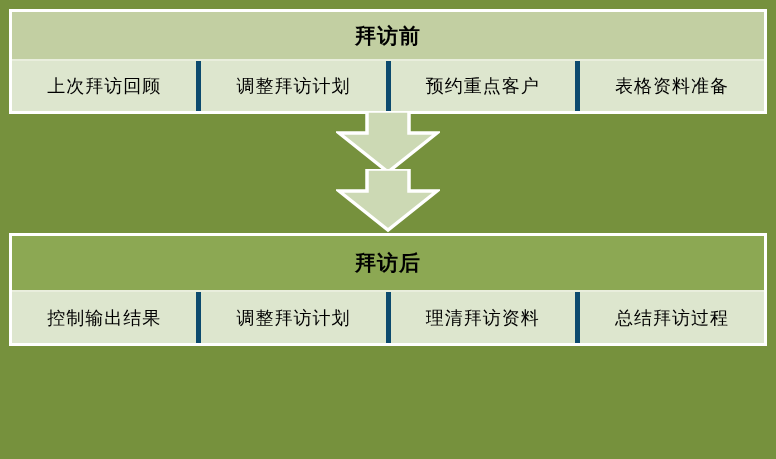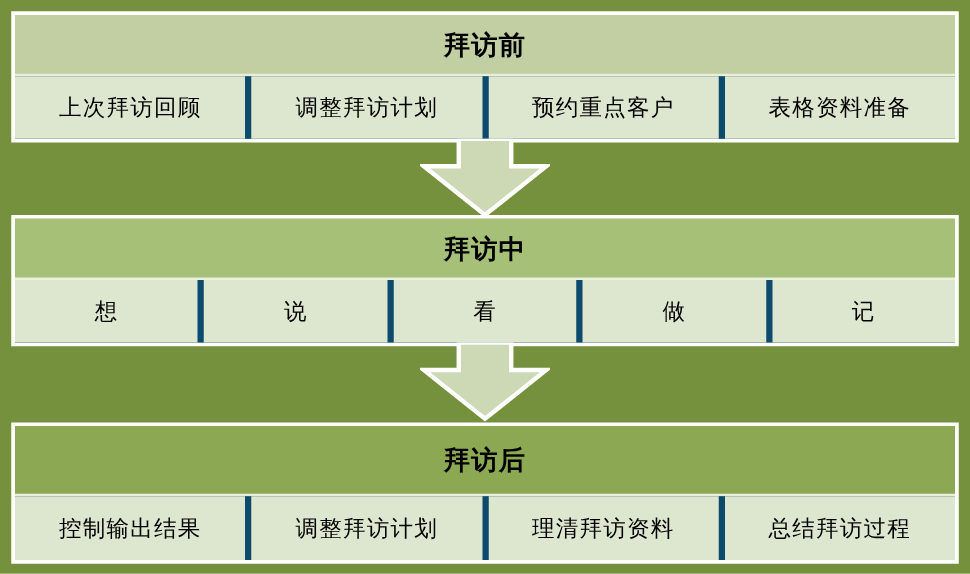--- a/index.html
+++ b/index.html
@@ -85,32 +85,20 @@
       <div class="cell">表格资料准备</div>
     </div>
   </div>
 
   <div class="arrow-gap gap58">
     <svg width="104" height="64" viewBox="0 0 104 64">
       <polygon class="arrow-poly" points="31,0 73,0 73,22 101,22 52,61 3,22 31,22" style="fill: rgb(204, 217, 180);"></polygon>
     </svg>
   </div>
 
-  <div class="section h105">
-    <div class="sec-header" style="background-color: rgb(167, 192, 119);">
-      <span>拜访中</span>
-    </div>
-    <div class="items">
-      <div class="cell">想</div>
-      <div class="cell">说</div>
-      <div class="cell">看</div>
-      <div class="cell">做</div>
-      <div class="cell">记</div>
-    </div>
-  </div>
 
   <div class="arrow-gap gap61">
     <svg width="104" height="64" viewBox="0 0 104 64">
       <polygon class="arrow-poly" points="31,0 73,0 73,22 101,22 52,61 3,22 31,22" style="fill: rgb(204, 217, 180);"></polygon>
     </svg>
   </div>
 
   <div class="section h113">
     <div class="sec-header" style="background-color: rgb(140, 168, 83); text-align: center;">
       <span>拜访后</span>

